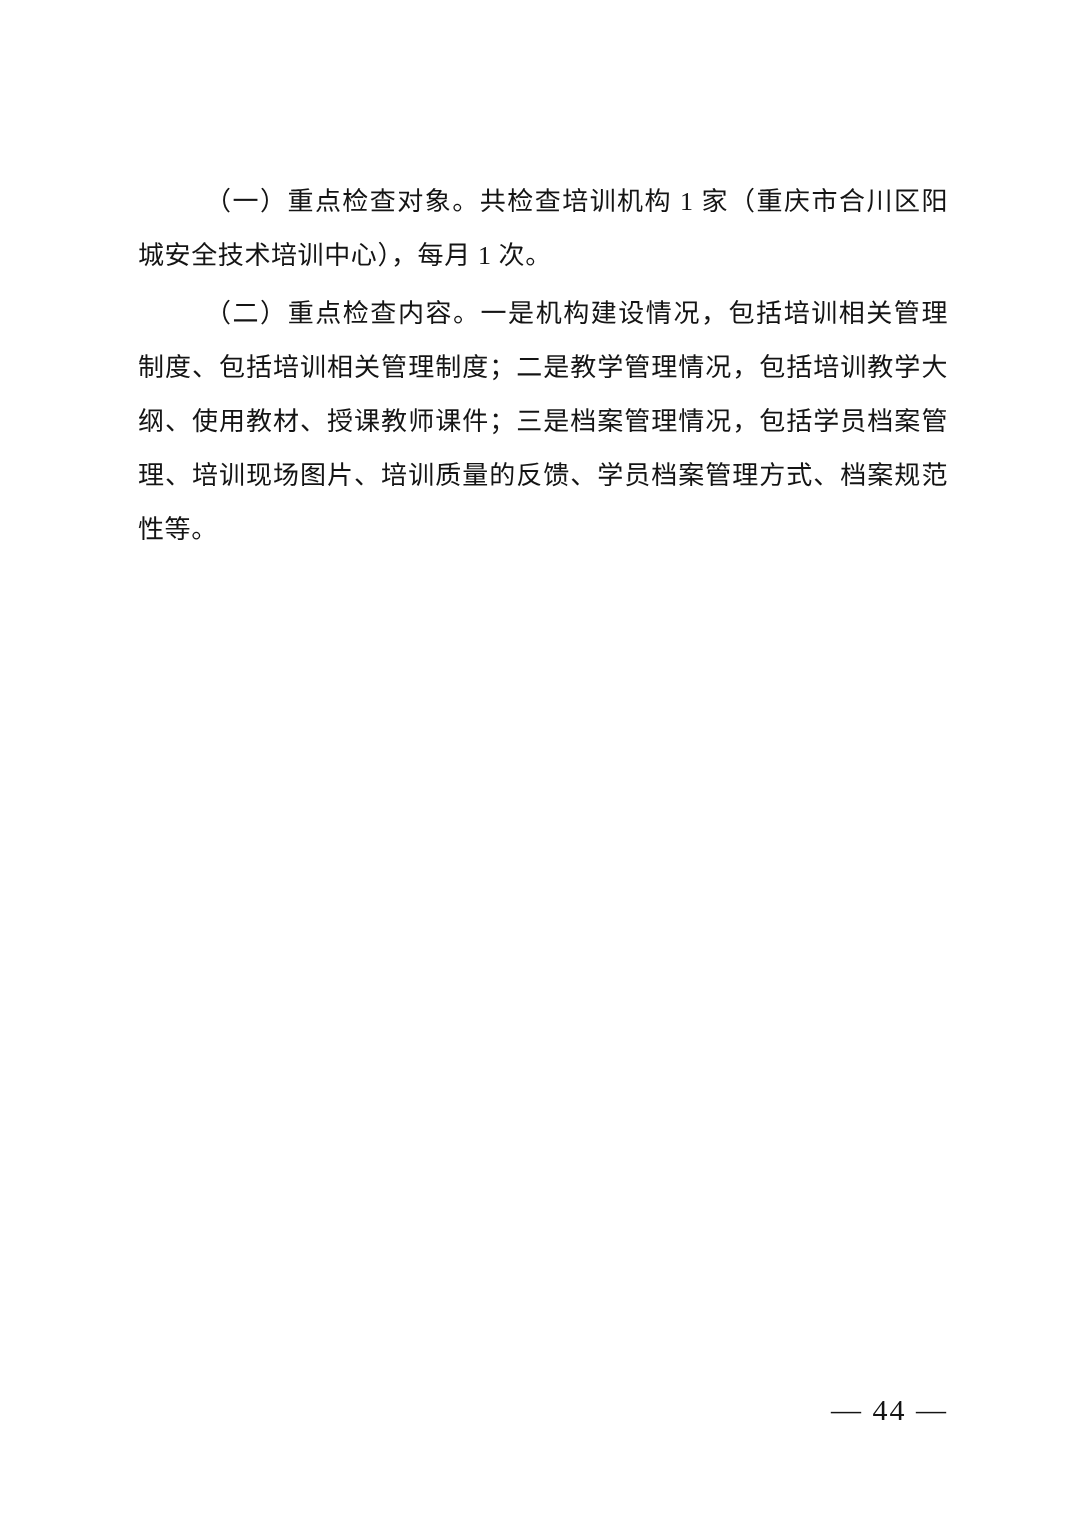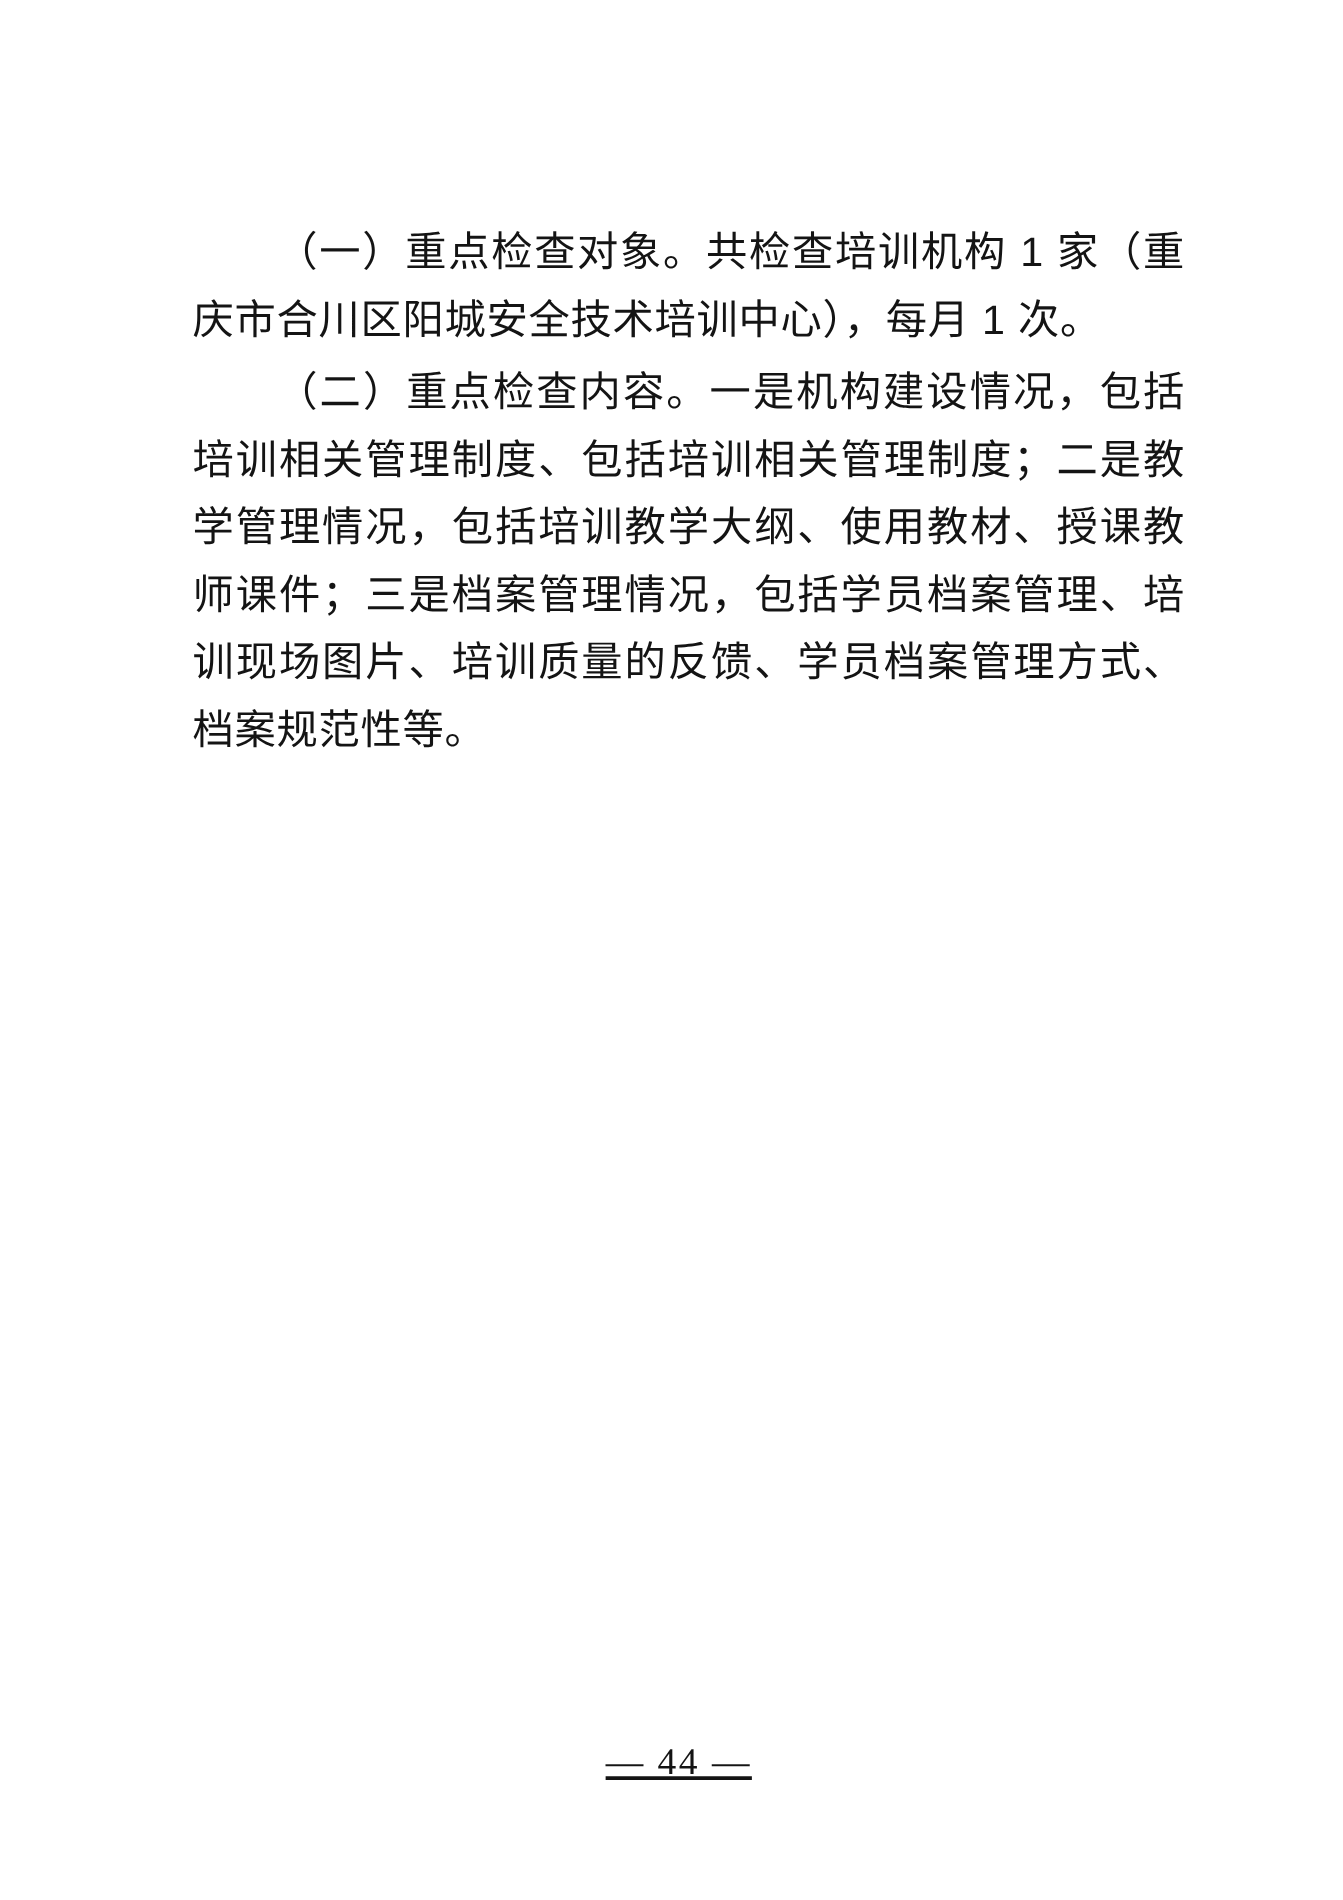--- a/index.html
+++ b/index.html
@@ -21,45 +21,44 @@
     overflow: hidden;
     box-sizing: border-box;
   }
   .content {
     position: absolute;
     left: 138px;
     top: 175px;
     width: 810px;
   }
   .para {
-    font-size: 33px;
+    font-size: 26px;
     line-height: 54px;
     letter-spacing: 0.6px;
     text-align: justify;
     text-justify: inter-ideograph;
     text-indent: 67px;
-    margin: 0 0 4px 16px;
+    margin: 0 0 4px 0;
     color: #141414;
-    font-family: Liberation Sans, sans-serif;
+    font-family: Liberation Serif, serif;
   }
   .para:last-child {
     margin-bottom: 0;
   }
   .footer {
     position: absolute;
     left: 138px;
     bottom: 92px;
     width: 810px;
     font-size: 30px;
     line-height: 36px;
     letter-spacing: 2px;
     color: #141414;
-    text-align: center;
+    text-align: right;
     font-family: "Liberation Serif", "DejaVu Serif", serif;
-    text-decoration: underline;
   }
 </style>
 </head>
 <body>
 
 <div class="page">
 
   <div class="content">
     <p class="para">（一）重点检查对象。共检查培训机构 1 家（重庆市合川区阳城安全技术培训中心），每月 1 次。</p>
     <p class="para">（二）重点检查内容。一是机构建设情况，包括培训相关管理制度、包括培训相关管理制度；二是教学管理情况，包括培训教学大纲、使用教材、授课教师课件；三是档案管理情况，包括学员档案管理、培训现场图片、培训质量的反馈、学员档案管理方式、档案规范性等。</p>

